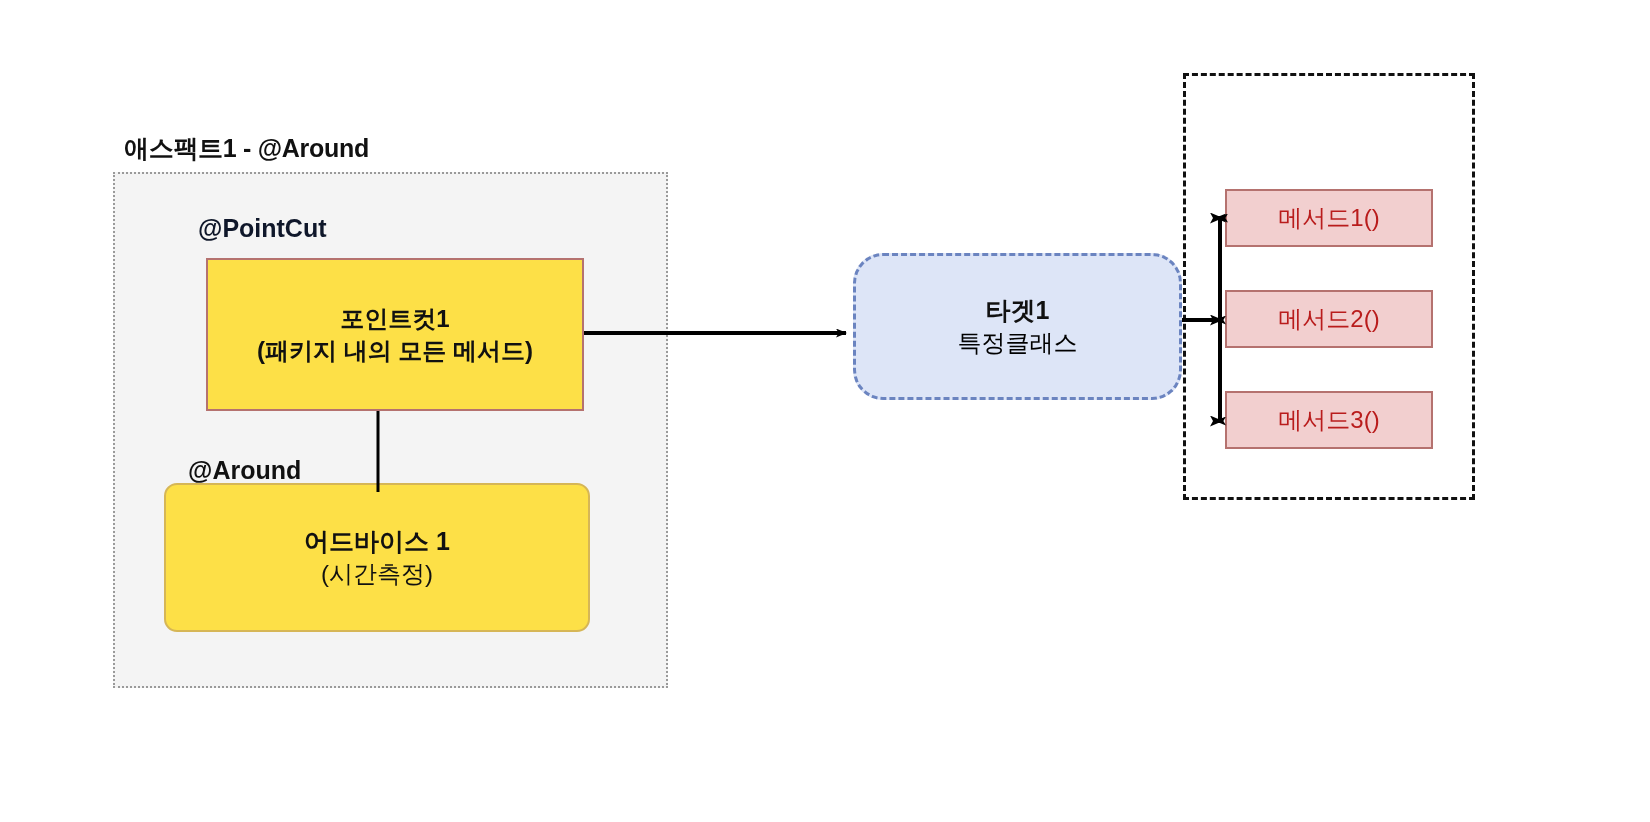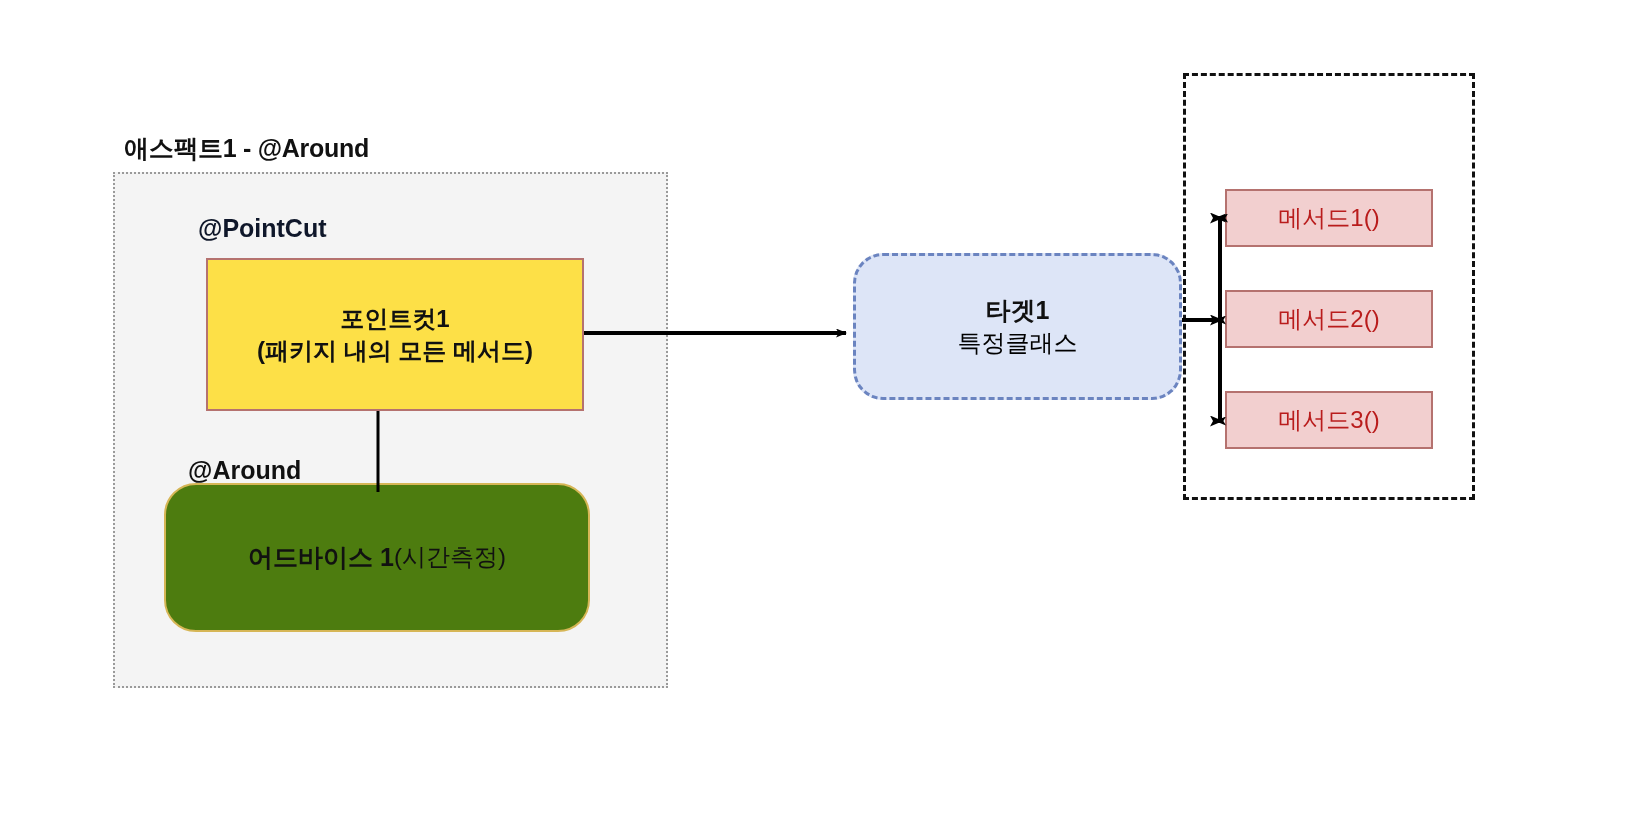--- a/index.html
+++ b/index.html
@@ -37,23 +37,23 @@
   .pointcut-box .l1{font-size:24px;font-weight:bold;color:#111111;}
   .pointcut-box .l2{font-size:24px;font-weight:bold;color:#111111;}
 
   
   .around-label{
     position:absolute;left:188px;top:448px;
     font-size:25px;font-weight:bold;color:#111111;white-space:nowrap;margin-top:8px;
   }
   .advice-box{
     position:absolute;left:164px;top:483px;width:426px;height:149px;
-    background:#4d7c0f;border:2px solid #d6b656;border-radius:32px;
+    background:#fde047;border:2px solid #d6b656;border-radius:13px;
     box-sizing:border-box;
-    display:flex;flex-direction:row;align-items:center;justify-content:center;
+    display:flex;flex-direction:column;align-items:center;justify-content:center;
     line-height:1.34;
   }
   .advice-box .l1{font-size:25px;font-weight:bold;color:#111111;}
   .advice-box .l2{font-size:24px;font-weight:normal;color:#111111;}
 
   
   .target-box{
     position:absolute;left:853px;top:253px;width:329px;height:147px;
     background:#dde5f7;border:3px dashed #6b84c0;border-radius:30px;
     box-sizing:border-box;

